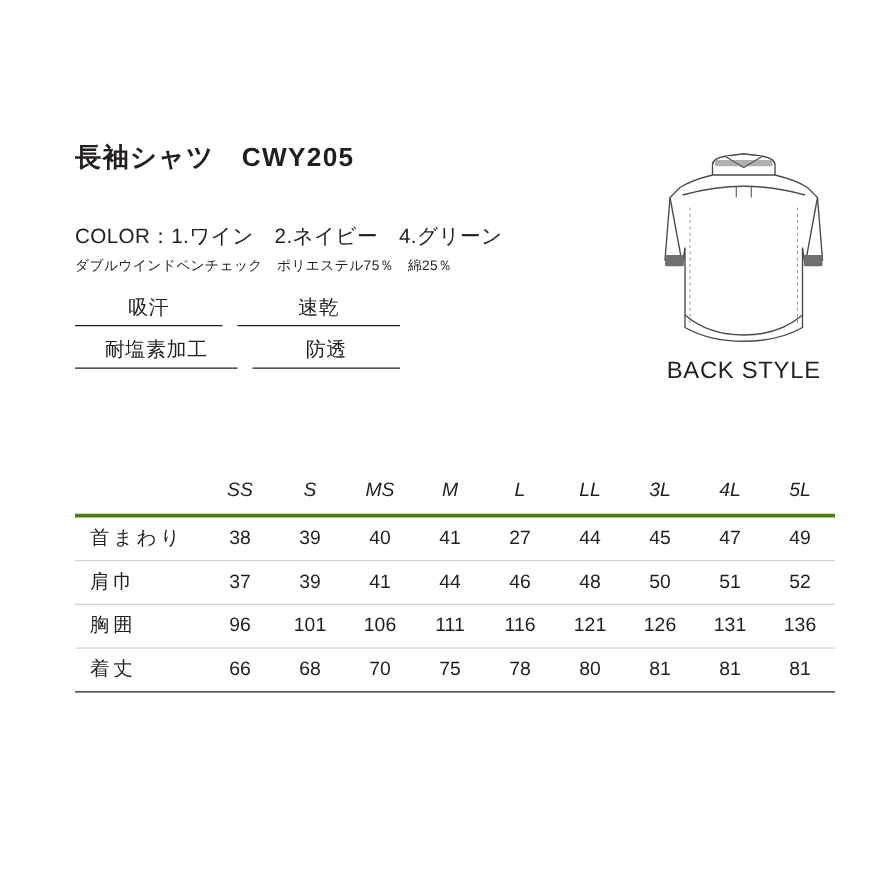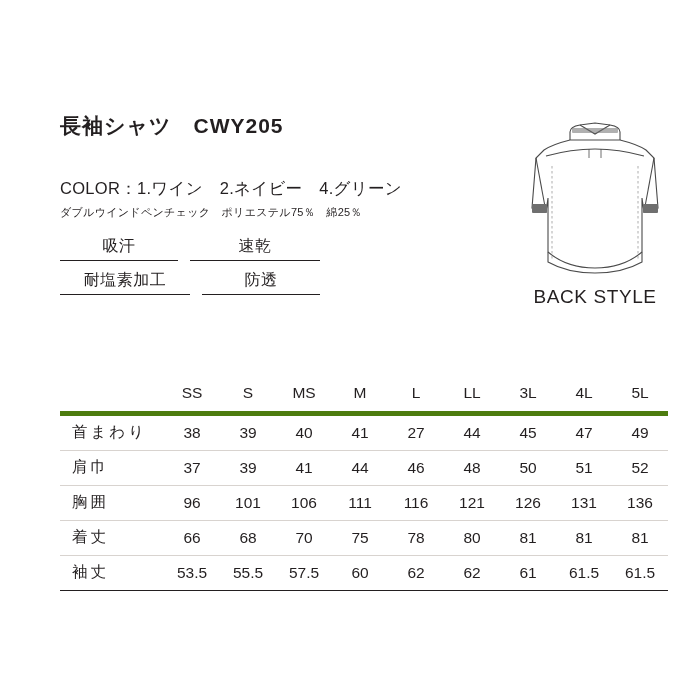--- a/index.html
+++ b/index.html
@@ -108,22 +108,23 @@
   .size-table th,
   .size-table td {
     font-size: 15.5px;
     font-weight: normal;
     text-align: center;
     padding: 6px 0 7px 0;
     border: none;
     color: #231f20;
   }
   .size-table thead th {
-    border-bottom: 5px solid #4d7c0f;
+    border-bottom: 3px solid #4d7c0f;
     padding-bottom: 9px;
+    font-style: italic;
   }
   .size-table tbody tr td {
     border-bottom: 1px solid #d8d3cf;
   }
   .size-table tbody tr:last-child td {
     border-bottom: 1px solid #231f20;
   }
   .rowhead {
     text-align: left !important;
     padding-left: 12px !important;
@@ -248,28 +249,16 @@
         <td class="pink">66</td>
         <td class="pink">68</td>
         <td class="pink">70</td>
         <td>75</td>
         <td>78</td>
         <td>80</td>
         <td>81</td>
         <td>81</td>
         <td>81</td>
       </tr>
-      <tr>
-        <td class="rowhead">袖丈</td>
-        <td class="pink">53.5</td>
-        <td class="pink">55.5</td>
-        <td class="pink">57.5</td>
-        <td>60</td>
-        <td>62</td>
-        <td>62</td>
-        <td>61</td>
-        <td>61.5</td>
-        <td>61.5</td>
-      </tr>
     </tbody>
   </table>
 
 </div>
 
 </body></html>

